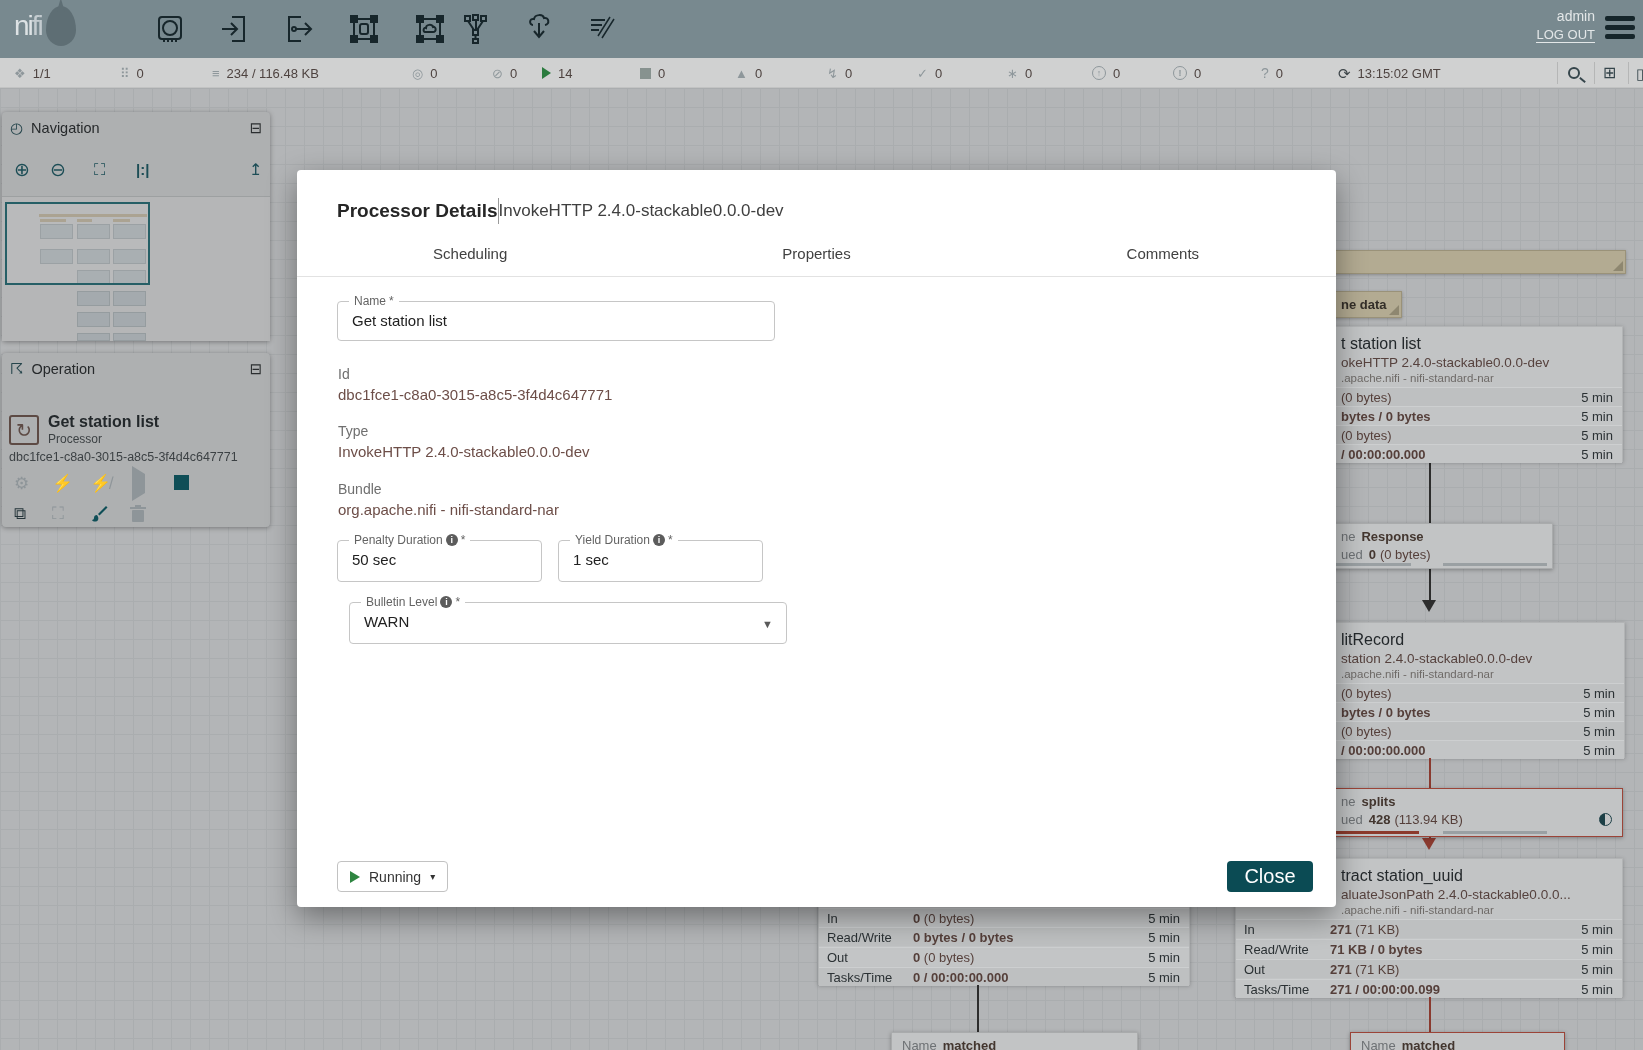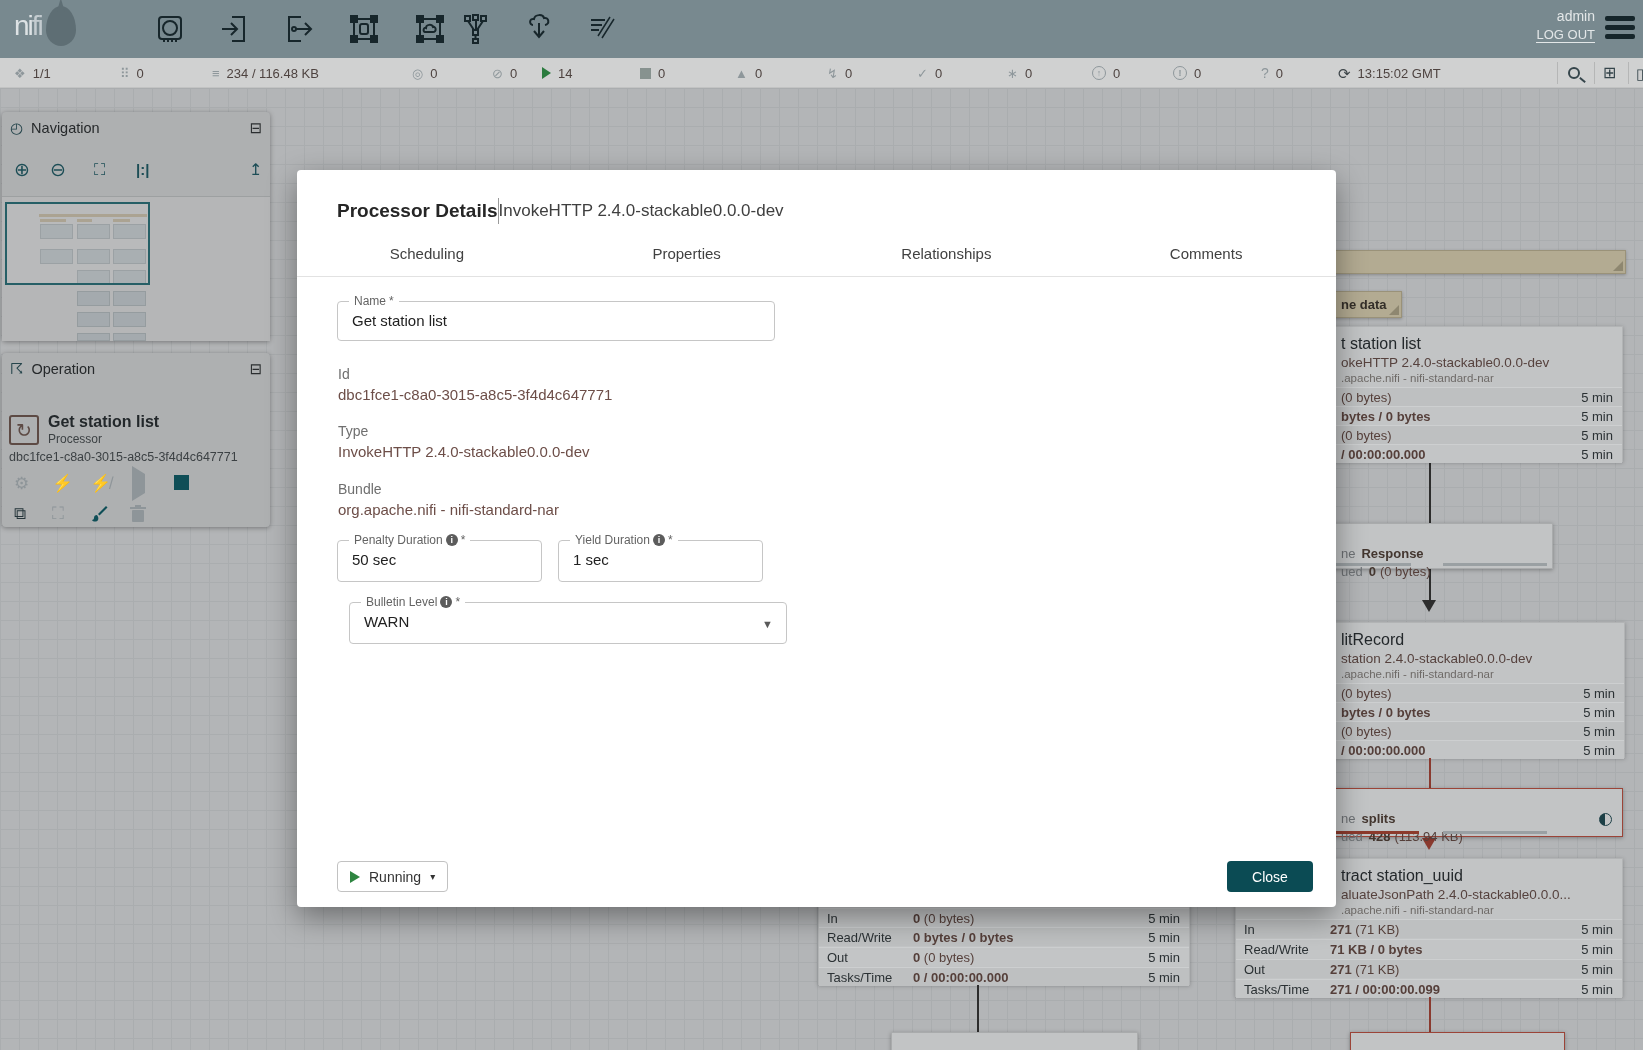--- a/index.html
+++ b/index.html
@@ -55,21 +55,21 @@
     background:#bec0c1; display:flex; align-items:center; font-size:13px; color:#2b3134; }
   .srow:nth-of-type(odd) { background:#c3c5c6; }
   .sl { width:86px; flex:0 0 auto; }
   .svv { color:#553f3a; flex:1 1 auto; white-space:nowrap; overflow:hidden; }
   .svv b { font-weight:bold; }
   .sw { flex:0 0 auto; margin-left:auto; padding-right:9px; }
 
   
   .conn { position:absolute; background:#c2c4c5; border:1px solid #a9abac; box-shadow:0 1px 4px rgba(0,0,0,.3);
     font-size:13px; }
-  .conn .r1 { padding:22px 0 2px 10px; }
+  .conn .r1 { padding:5px 0 2px 10px; }
   .conn .r2 { padding:1px 0 2px 10px; }
   .cfrag { color:#6d7174; }
   .cname { color:#43362f; font-weight:bold; margin-left:6px; }
   .cnum  { color:#43362f; font-weight:bold; margin-left:6px; }
   .csize { color:#553f3a; margin-left:4px; }
   .pbar { position:absolute; bottom:2px; height:3px; background:#9aa0a3; }
   .half-circle { position:absolute; right:10px; top:24px; width:13px; height:13px; border-radius:50%;
     border:1.5px solid #1c3f46; background:linear-gradient(90deg,#1c3f46 50%,transparent 50%); }
 
   .vline { position:absolute; width:2px; }
@@ -134,21 +134,21 @@
 
   .ro-label { position:absolute; left:41px; font-size:14px; color:#6f6f6f; }
   .ro-value { position:absolute; left:41px; font-size:15px; color:#6d4e48; }
 
   .runbtn { position:absolute; left:40px; top:691px; height:31px; padding:0 12px; border:1px solid #c2c2c2;
     border-radius:4px; background:#fff; display:flex; align-items:center; gap:9px; cursor:pointer; }
   .runbtn .rtri { width:0; height:0; border-left:10px solid #2e8540; border-top:6px solid transparent; border-bottom:6px solid transparent; }
   .runbtn .rtxt { font-size:14px; color:#333; }
   .runbtn .rcaret { font-size:10px; color:#333; }
   .closebtn { position:absolute; left:930px; top:691px; width:86px; height:31px; background:#0b4b54;
-    color:#fff; font-size:14px; border:none; border-radius:4px; cursor:pointer; }
+    color:#fff; font-size:20px; border:none; border-radius:4px; cursor:pointer; }
 </style>
 </head>
 <body>
 
 <div class="app">
 
   <div class="canvas">
 
     <div class="nlabel" style="left:1330px; top:162px; width:296px; height:24px;">
       <div class="tri"></div>
@@ -534,21 +534,20 @@
   <div class="dialog">
     <div class="dlg-titlerow">
       <span class="dlg-title">Processor Details</span>
       <span class="dlg-tdiv"></span>
       <span class="dlg-sub">InvokeHTTP 2.4.0-stackable0.0.0-dev</span>
     </div>
 
     <div class="tabs">
       <div class="tab">Scheduling</div>
       <div class="tab">Properties</div>
-      <div class="tab">Relationships</div>
       <div class="tab">Comments</div>
     </div>
 
     <div class="field" style="left:40px; top:131px; width:438px;">
       <span class="flabel">
           <span>Name</span>
           <span class="req">*</span>
         </span>
       <div class="fvalue">Get station list</div>
     </div>

